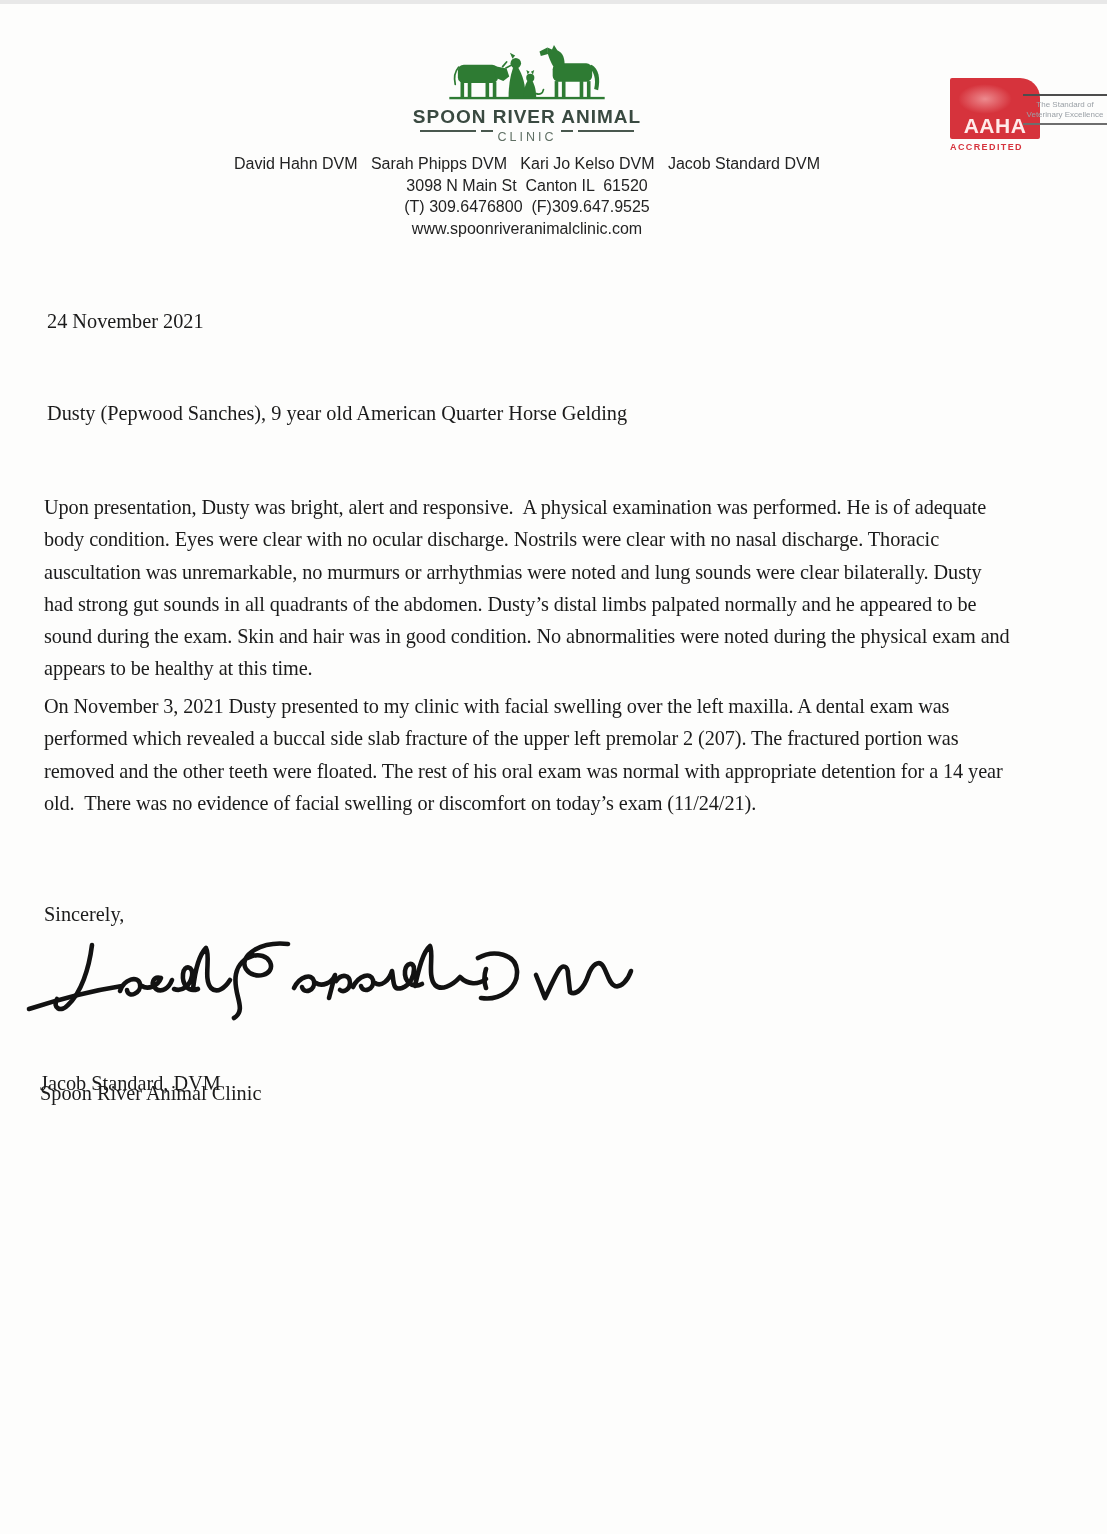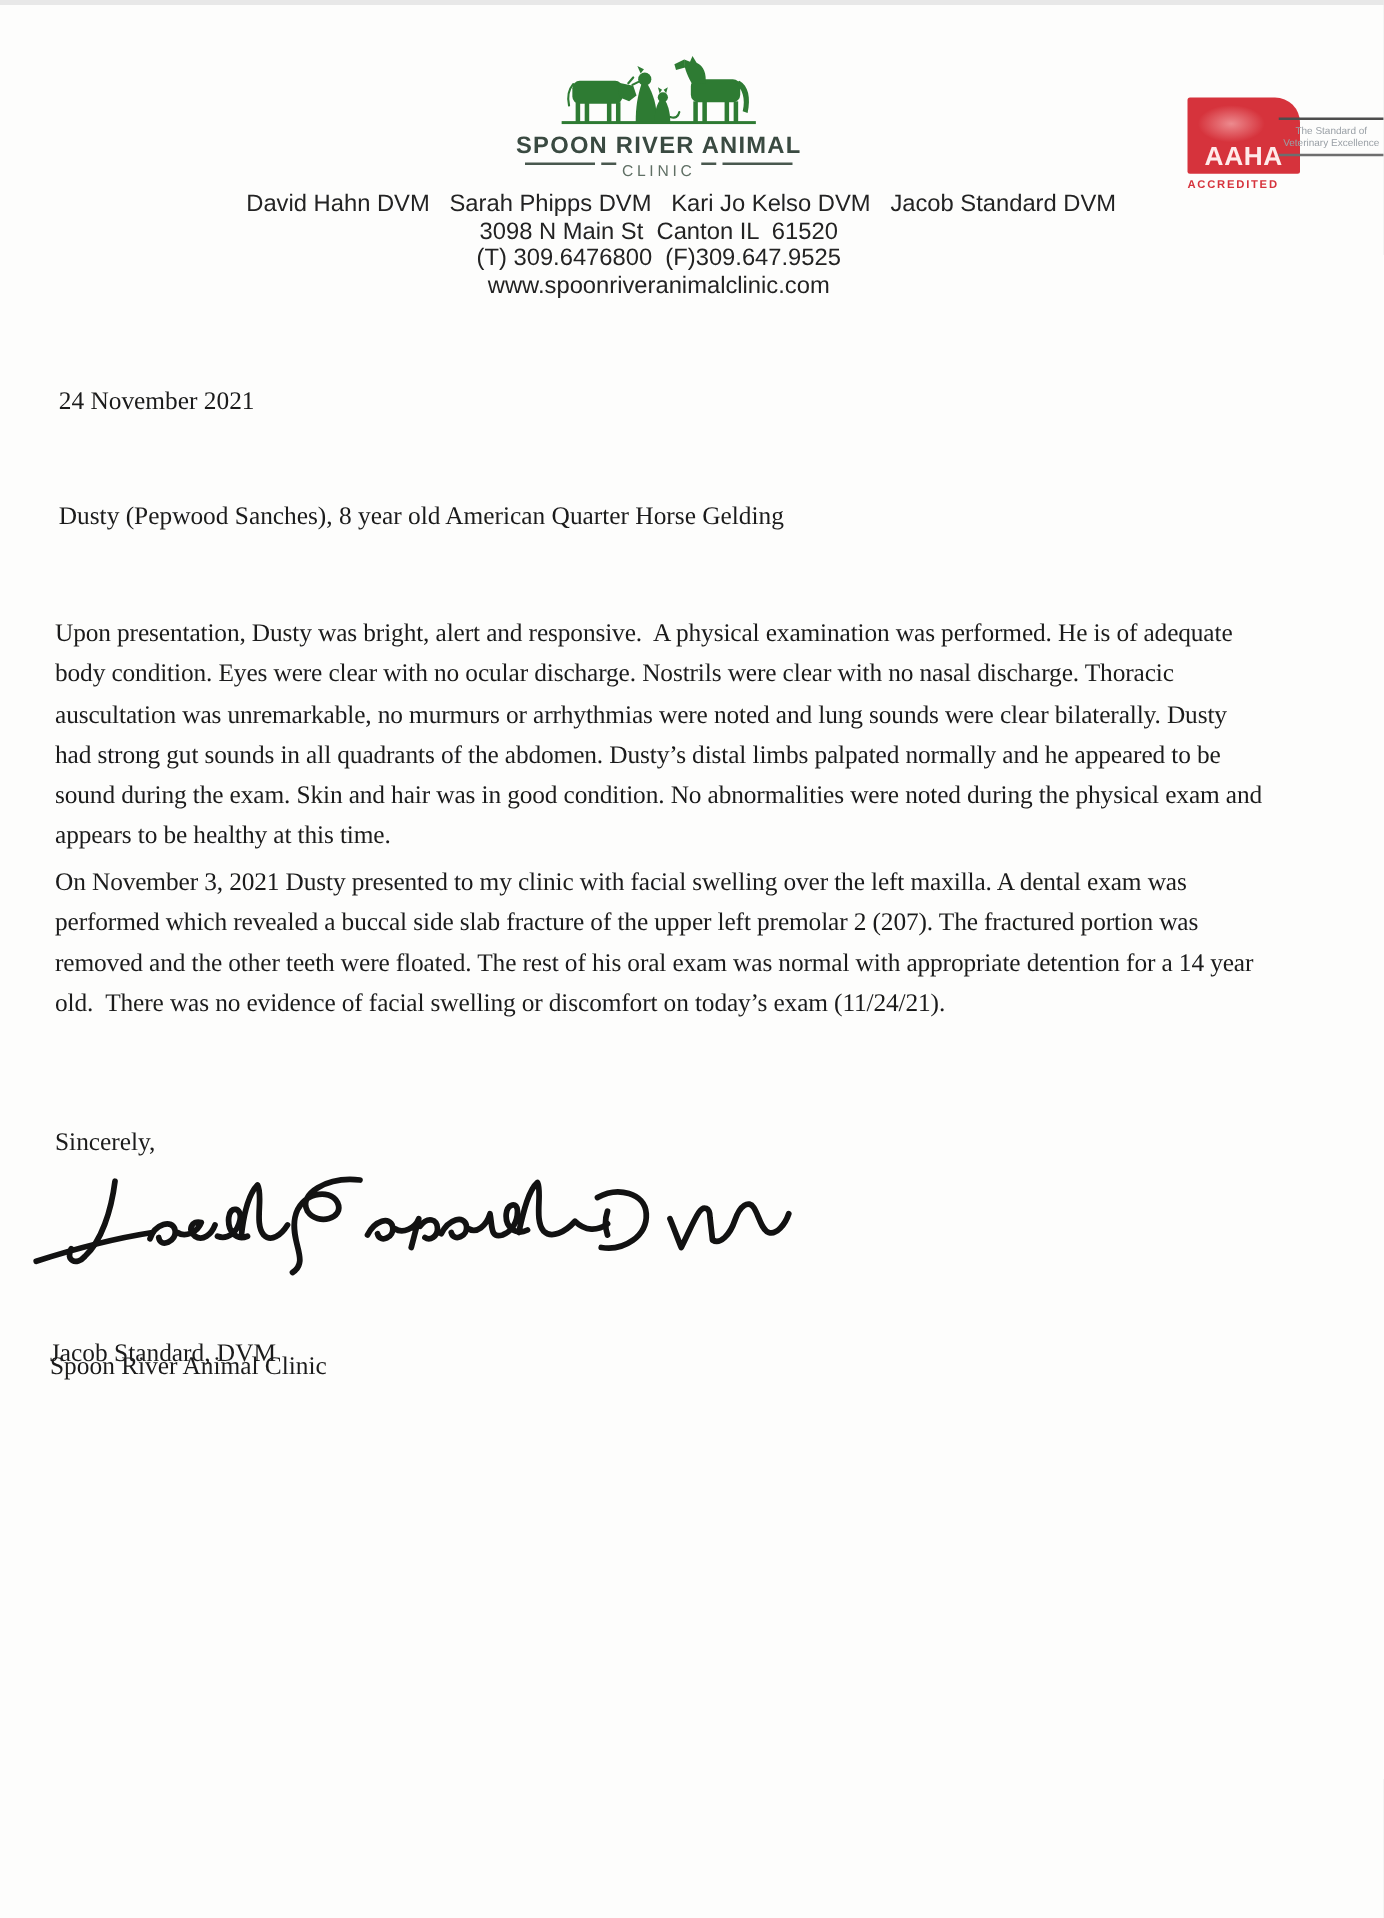--- a/index.html
+++ b/index.html
@@ -27,21 +27,21 @@
     margin-top:2px;
     display:flex;align-items:flex-start;justify-content:center;gap:5px;
   }
   .logo-sub-row .line{height:2px;background:#49584e;width:56px;}
   .logo-sub-row .dash{height:2px;background:#49584e;width:12px;}
   .logo-subtitle{
     font-size:12.5px;letter-spacing:3px;color:#5f6f64;font-weight:400;
   }
   .head-info{margin-top:9px;}
   .head-line{
-    font-size:19px;line-height:21.5px;color:#232323;
+    font-size:16px;line-height:21.5px;color:#232323;
     white-space:pre;
   }
   
   .aaha{position:absolute;left:950px;top:74px;width:157px;}
   .aaha-square{
     position:relative;width:90px;height:61px;
     background:#d6333c;border-radius:2px 20px 2px 2px;
   }
   .aaha-square .glow{
     position:absolute;left:8px;top:6px;width:54px;height:30px;
@@ -140,21 +140,21 @@
     </div>
     <div class="aaha-caption">ACCREDITED</div>
     <div class="aaha-tagline">
       <div>The Standard of</div>
       <div>Veterinary Excellence</div>
     </div>
   </div>
 
   <div class="abs single-line" style="left:47px;top:306px;">24 November 2021</div>
 
-  <div class="abs single-line" style="left:47px;top:398px;">Dusty (Pepwood Sanches), 8 year old American Quarter Horse Gelding</div>
+  <div class="abs single-line" style="left:47px;top:398px;">Dusty (Pepwood Sanches), 9 year old American Quarter Horse Gelding</div>
 
   <div class="abs body-text" style="left:44px;top:487px;width:968px;">Upon presentation, Dusty was bright, alert and responsive.  A physical examination was performed. He is of adequate body condition. Eyes were clear with no ocular discharge. Nostrils were clear with no nasal discharge. Thoracic auscultation was unremarkable, no murmurs or arrhythmias were noted and lung sounds were clear bilaterally. Dusty had strong gut sounds in all quadrants of the abdomen. Dusty’s distal limbs palpated normally and he appeared to be sound during the exam. Skin and hair was in good condition. No abnormalities were noted during the physical exam and appears to be healthy at this time.</div>
 
   <div class="abs body-text" style="left:44px;top:686px;width:968px;">On November 3, 2021 Dusty presented to my clinic with facial swelling over the left maxilla. A dental exam was performed which revealed a buccal side slab fracture of the upper left premolar 2 (207). The fractured portion was removed and the other teeth were floated. The rest of his oral exam was normal with appropriate detention for a 14 year old.  There was no evidence of facial swelling or discomfort on today’s exam (11/24/21).</div>
 
   <div class="abs single-line" style="left:44px;top:899px;">Sincerely,</div>
 
   <svg class="sig-svg" viewBox="0 0 612 95">
     <path d="M66 8 C63 32 55 56 42 68 C35 76 26 71 31 62"></path>
     <path d="M3 72 C34 62 70 53 96 49"></path>

